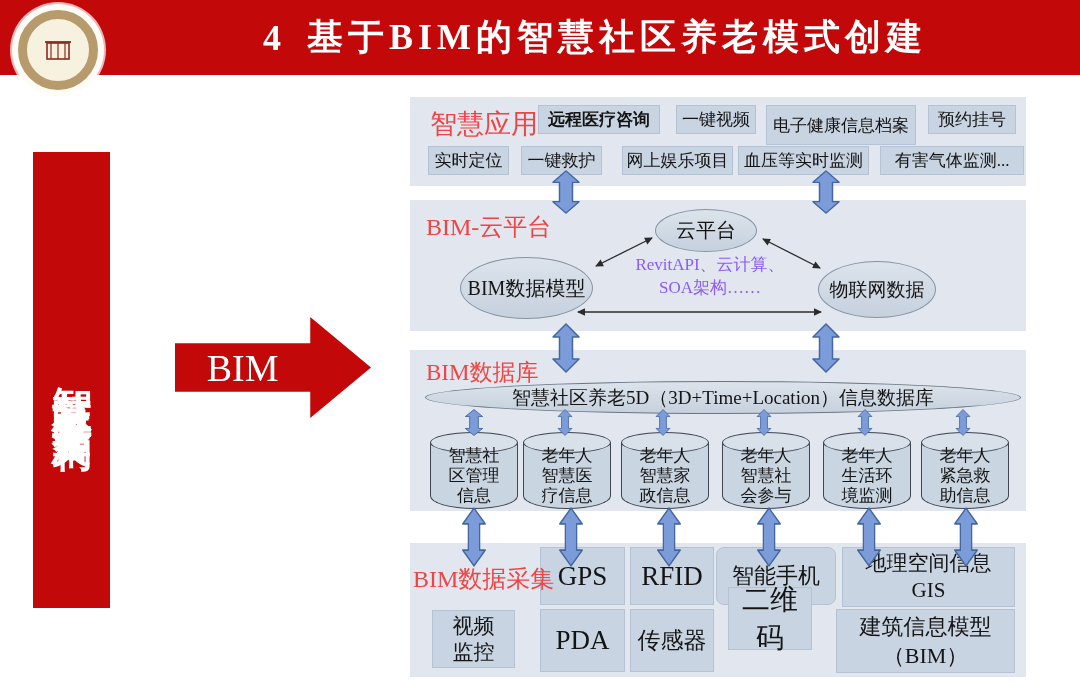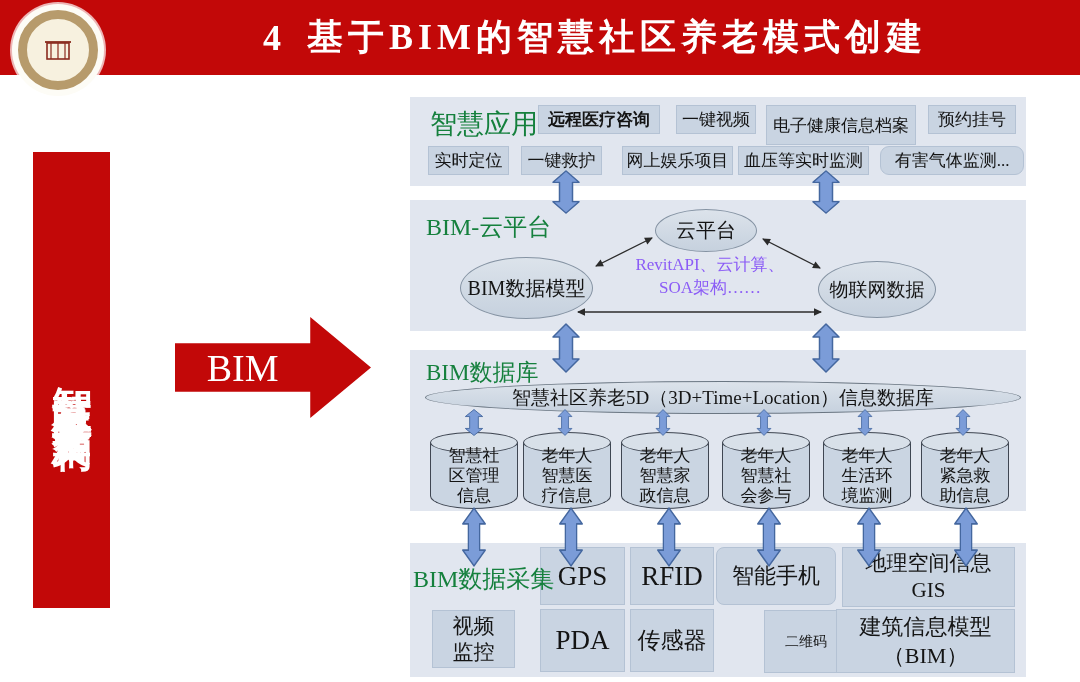--- a/index.html
+++ b/index.html
@@ -31,21 +31,21 @@
         clip-path:polygon(0 26%,69% 26%,69% 0,100% 50%,69% 100%,69% 74%,0 74%);}
   .bim-arrow-label{position:absolute;left:0;top:50%;width:69%;transform:translateY(-50%);
         text-align:center;color:#fff;font-size:38px;}
 
   
   .sec{position:absolute;left:410px;width:616px;background:#E1E6EF;}
   .sec1{top:97px;height:89px;}
   .sec2{top:200px;height:131px;}
   .sec3{top:350px;height:161px;}
   .sec4{top:543px;height:134px;}
-  .lbl{position:absolute;color:#15803d;white-space:nowrap;z-index:3;}
+  .lbl{position:absolute;color:#ef4444;white-space:nowrap;z-index:3;}
 
   
   .bx{position:absolute;background:#C9D4E2;border:1px solid #B4C2D4;z-index:2;
       display:flex;align-items:center;justify-content:center;text-align:center;
       color:#141414;white-space:pre-line;box-sizing:border-box;}
 
   
   .ell{position:absolute;border-radius:50%;background:linear-gradient(#DCE3EB,#C6D1DE);
       border:1px solid #8593A3;display:flex;align-items:center;justify-content:center;
       color:#141414;z-index:2;box-sizing:border-box;text-align:right;}
@@ -112,21 +112,21 @@
   <div class="sec sec1"></div>
   <div class="lbl" style="left:430px;top:106px;font-size:27px;">智慧应用</div>
   <div class="bx" style="left:538px;top:105px;width:122px;height:29px;font-size:17px;font-weight:bold;">远程医疗咨询</div>
   <div class="bx" style="left:676px;top:105px;width:80px;height:29px;font-size:17px;">一键视频</div>
   <div class="bx" style="left:766px;top:105px;width:150px;height:40px;font-size:17px;">电子健康信息档案</div>
   <div class="bx" style="left:928px;top:105px;width:88px;height:29px;font-size:17px;">预约挂号</div>
   <div class="bx" style="left:428px;top:146px;width:81px;height:29px;font-size:17px;">实时定位</div>
   <div class="bx" style="left:521px;top:146px;width:81px;height:29px;font-size:17px;">一键救护</div>
   <div class="bx" style="left:622px;top:146px;width:111px;height:29px;font-size:17px;">网上娱乐项目</div>
   <div class="bx" style="left:738px;top:146px;width:131px;height:29px;font-size:17px;">血压等实时监测</div>
-  <div class="bx" style="left:880px;top:146px;width:144px;height:29px;font-size:17px;border-radius:9px;">有害气体监测...</div>
+  <div class="bx" style="left:880px;top:146px;width:144px;height:29px;font-size:17px;">有害气体监测...</div>
 
   <svg class="darr" style="left:551px;top:170px;" width="30" height="44" viewBox="0 0 30 50" preserveAspectRatio="none">
       <use href="#dblarrow"></use>
     </svg>
   <svg class="darr" style="left:811px;top:170px;" width="30" height="44" viewBox="0 0 30 50" preserveAspectRatio="none">
       <use href="#dblarrow"></use>
     </svg>
 
   <div class="sec sec2"></div>
   <div class="lbl" style="left:426px;top:211px;font-size:24px;">BIM-云平台</div>
@@ -237,17 +237,17 @@
   <div class="lbl" style="left:413px;top:563px;font-size:24px;">BIM数据采集</div>
   <div class="bx" style="left:540px;top:547px;width:85px;height:58px;font-size:27px;">GPS</div>
   <div class="bx" style="left:630px;top:547px;width:84px;height:58px;font-size:27px;">RFID</div>
   <div class="bx" style="left:716px;top:547px;width:120px;height:58px;font-size:22px;border-radius:8px;">智能手机</div>
   <div class="bx" style="left:842px;top:547px;width:173px;height:60px;font-size:21px;line-height:27px;">地理空间信息
 GIS</div>
   <div class="bx" style="left:432px;top:610px;width:83px;height:58px;font-size:21px;line-height:26px;">视频
 监控</div>
   <div class="bx" style="left:540px;top:609px;width:85px;height:63px;font-size:27px;">PDA</div>
   <div class="bx" style="left:630px;top:609px;width:84px;height:63px;font-size:23px;">传感器</div>
-  <div class="bx" style="left:728px;top:610px;width:84px;height:63px;font-size:14px;margin-left:36px;">二维码</div>
+  <div class="bx" style="left:728px;top:587px;width:84px;height:63px;font-size:28px;">二维码</div>
   <div class="bx" style="left:836px;top:609px;width:179px;height:64px;font-size:22px;line-height:29px;">建筑信息模型
 （BIM）</div>
 
 </div>
 
 </body></html>

